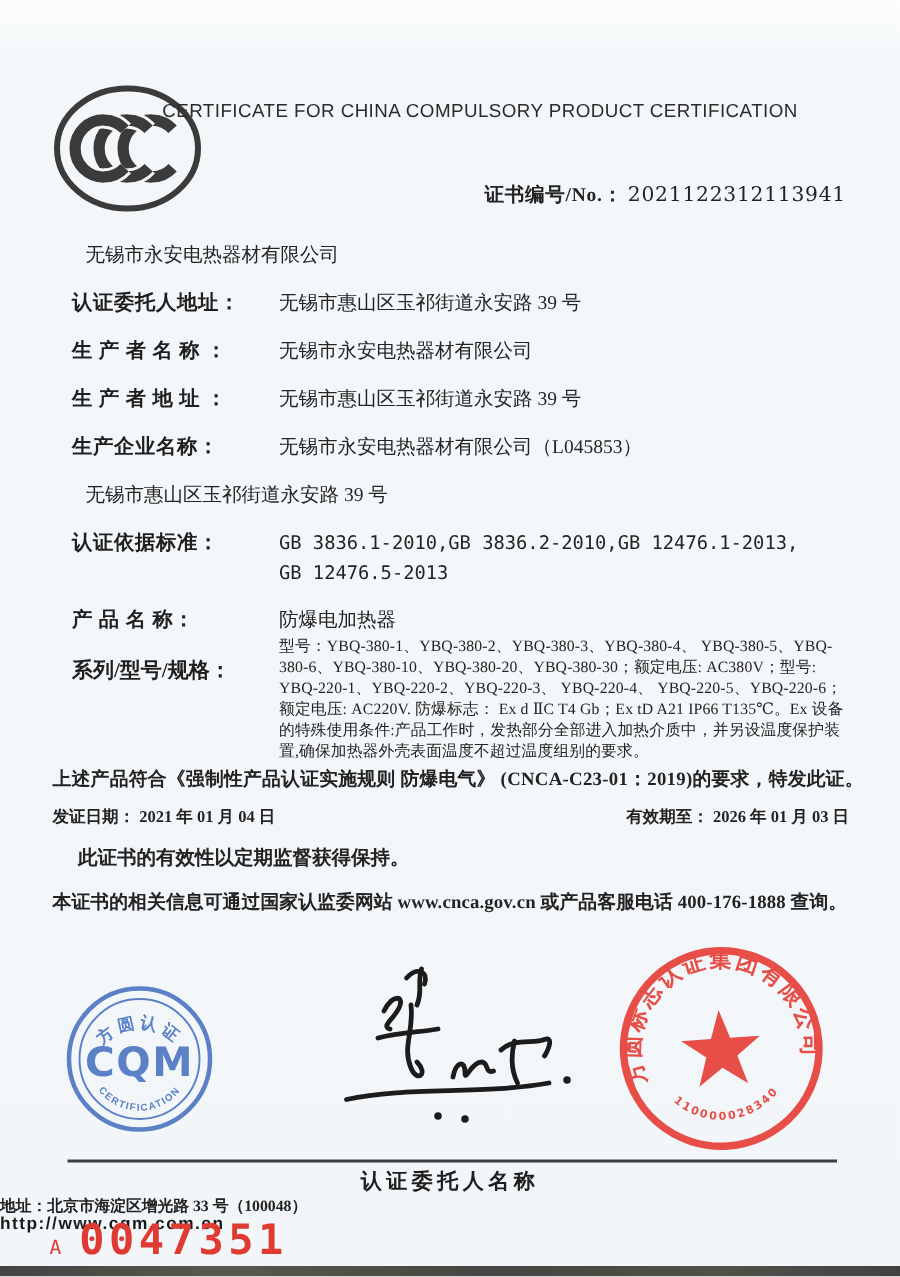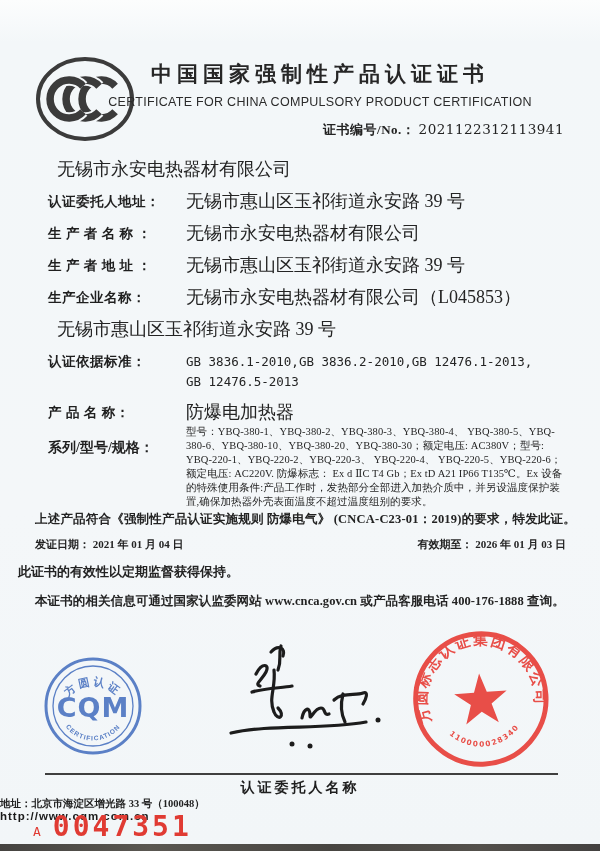--- a/index.html
+++ b/index.html
@@ -11,29 +11,29 @@
   .ccc-logo{position:absolute;left:30px;top:52px;}
   .title-block{position:absolute;left:50px;right:10px;top:60px;text-align:center;}
   .title-cn{font-size:21px;font-weight:bold;letter-spacing:5px;color:#262626;}
   .title-en{font-size:12.5px;margin-top:7px;letter-spacing:0.3px;color:#2b2b2b;font-family:"Liberation Sans",sans-serif;}
   .certno{position:absolute;top:121px;right:36px;font-size:13px;}
   .certno .lbl{font-weight:bold;letter-spacing:0.5px;}
   .certno .val{font-family:"DejaVu Serif",serif;font-size:13.5px;letter-spacing:0.5px;}
   .fields{position:absolute;left:48px;right:28px;top:160px;}
   .frow{display:flex;align-items:flex-start;margin-bottom:13px;}
   .flabel{width:129px;flex-shrink:0;font-weight:bold;font-size:13.5px;line-height:19px;letter-spacing:0.5px;color:#1f1f1f;}
-  .fvalue{padding-left:9px;font-size:18px;line-height:19px;color:#242424;}
+  .fvalue{padding-left:9px;font-size:13px;line-height:19px;color:#242424;}
   .frow.standards .fvalue{white-space:pre-line;line-height:20px;font-family:"DejaVu Sans Mono","Liberation Mono",monospace;font-size:12.5px;}
   .frow.standards{margin-bottom:11px;}
   .frow.product{margin-bottom:3px;}
   .frow.series .flabel{font-size:14px;padding-top:13px;letter-spacing:0;}
   .frow.series .fvalue{font-size:10.5px;line-height:14px;letter-spacing:0.1px;}
   .statement{position:absolute;left:35px;right:22px;top:511px;font-weight:bold;font-size:12.5px;letter-spacing:0.2px;}
   .dates{position:absolute;left:35px;right:34px;top:537px;display:flex;justify-content:space-between;font-weight:bold;font-size:11px;}
-  .maintain{position:absolute;left:18px;top:563px;font-weight:bold;font-size:13px;}
+  .maintain{position:absolute;left:52px;top:563px;font-weight:bold;font-size:13px;}
   .infoline{position:absolute;left:35px;right:20px;top:593px;font-weight:bold;font-size:12.5px;letter-spacing:0.1px;}
   .cqm-stamp{position:absolute;left:43px;top:656px;}
   .signature{position:absolute;left:226px;top:636px;}
   .red-seal{position:absolute;left:402px;top:620px;transform:rotate(-4deg);opacity:0.93;}
   .divider{position:absolute;left:45px;right:42px;top:773px;border-top:2px solid #3f3f3f;}
   .footer-org{position:absolute;left:0;right:0;top:779px;text-align:center;font-weight:bold;font-size:14px;letter-spacing:3px;color:#1e1e1e;}
   .footer-addr{position:absolute;left:0;right:0;top:797px;text-align:left;font-weight:bold;font-size:10.5px;color:#222;}
   .footer-web{position:absolute;left:0;right:0;top:810px;font-weight:bold;font-size:11.5px;font-family:"Liberation Sans",sans-serif;letter-spacing:1px;color:#1a1a1a;}
   .serial{position:absolute;left:33px;top:810px;color:#e03b33;font-family:"DejaVu Sans Mono","Liberation Mono",monospace;}
   .serial .pre{font-size:13px;margin-right:12px;}
@@ -53,21 +53,20 @@
         <path d="M 85.1 34.2 A 19 19 0 1 0 85.1 59.8" stroke="#3b3b3b" stroke-width="7.5"></path>
         <path d="M 69.1 34.2 A 19 19 0 1 0 69.1 59.8" stroke="#f4f7f9" stroke-width="11.5"></path>
         <path d="M 69.1 34.2 A 19 19 0 1 0 69.1 59.8" stroke="#3b3b3b" stroke-width="7.5"></path>
         <path d="M 53.1 34.2 A 19 19 0 1 0 53.1 59.8" stroke="#f4f7f9" stroke-width="11.5"></path>
         <path d="M 53.1 34.2 A 19 19 0 1 0 53.1 59.8" stroke="#3b3b3b" stroke-width="7.5"></path>
       </g>
     </svg>
   </div>
 
   <div class="title-block">
-    <div class="title-cn">中国国家强制性产品认证证书</div>
     <div class="title-en">CERTIFICATE FOR CHINA COMPULSORY PRODUCT CERTIFICATION</div>
   </div>
 
   <div class="certno">
     <span class="lbl">证书编号/No.：</span>
     <span class="val">2021122312113941</span>
   </div>
 
   <div class="fields">
     <div class="frow">

